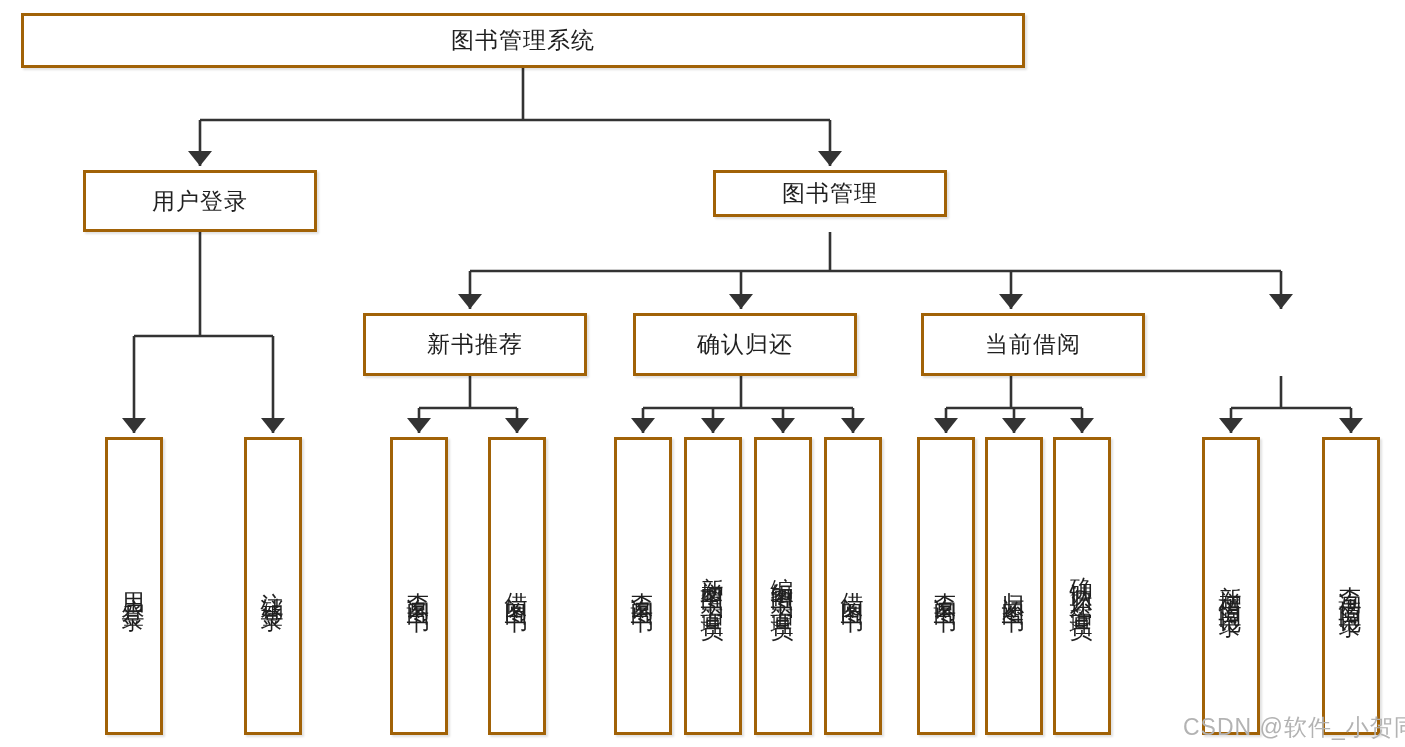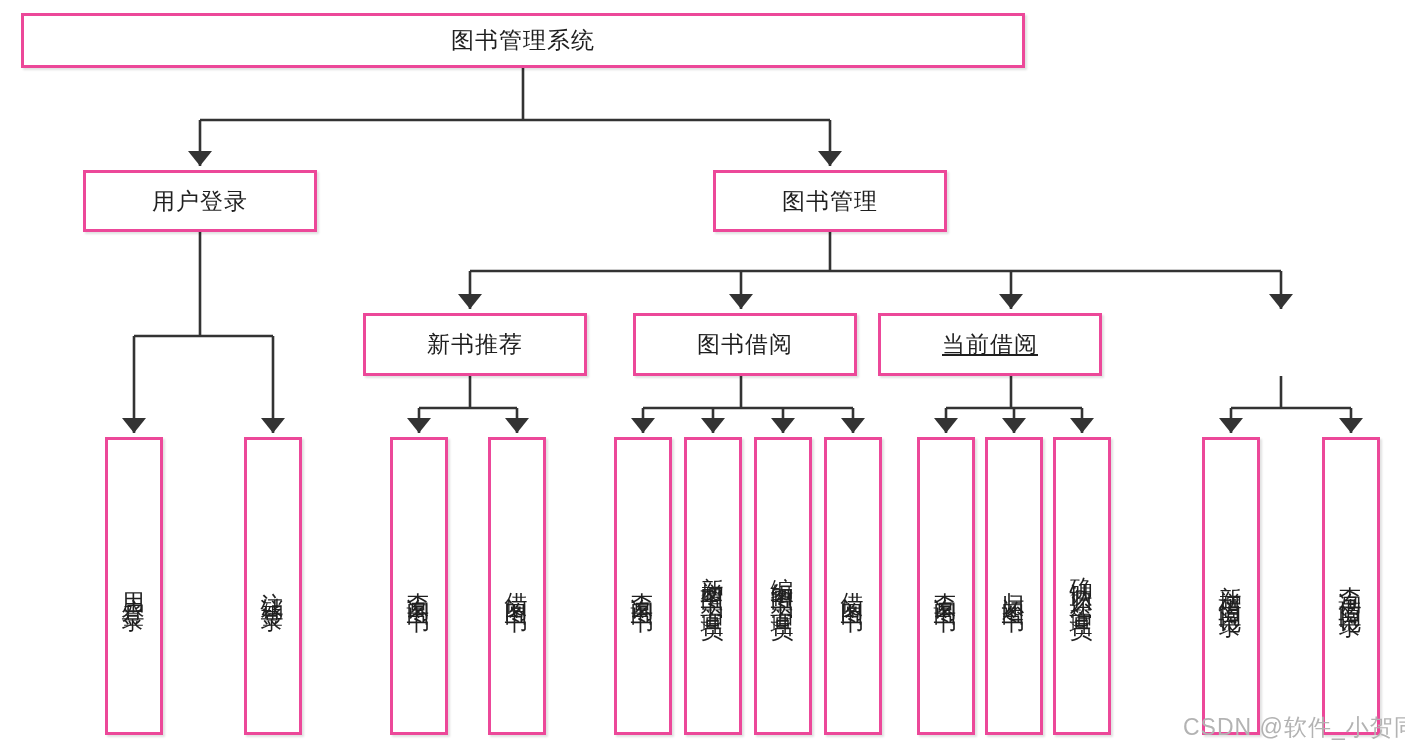--- a/index.html
+++ b/index.html
@@ -4,37 +4,37 @@
 <style>
   html,body { margin:0; padding:0; background:#ffffff; }
   .canvas {
     position:relative; width:1405px; height:747px; background:#ffffff;
     font-family:"Liberation Sans","DejaVu Sans",sans-serif;
     overflow:hidden;
   }
   .connector-layer { position:absolute; left:0; top:0; width:1405px; height:747px; }
   .box {
     position:absolute; box-sizing:border-box;
-    border:3px solid #ec4899; background:#ffffff;
+    border:3px solid #a16207; background:#ffffff;
     display:flex; align-items:center; justify-content:center;
     font-size:23px; color:#1f1f1f; letter-spacing:1px;
     box-shadow:2px 2px 2px rgba(0,0,0,0.12);
     white-space:nowrap;
   }
   .vbox {
     writing-mode:vertical-rl; text-orientation:mixed;
     letter-spacing:6px; font-size:23px;
   }
   
   .n-root   { left:21px;  top:13px;  width:1004px; height:55px; }
   .n-login  { left:83px;  top:170px; width:234px;  height:62px; }
-  .n-mgmt   { left:713px; top:170px; width:234px;  height:62px;text-align:center; }
+  .n-mgmt   { left:713px; top:170px; width:234px;  height:47px;text-align:center; }
   .n-l3     { top:313px;  height:63px; width:224px; }
   .n-nb { left:363px; }  .n-bb { left:633px; }
-  .n-cb { left:878px;text-decoration:underline; }  .n-br { left:1173px; }
+  .n-cb { left:921px; }  .n-br { left:1173px; }
   .leaf     { top:437px; height:298px; width:58px; }
   .x105{left:105px}.x244{left:244px}
   .x390{left:390px}.x488{left:488px}
   .x614{left:614px}.x684{left:684px}.x754{left:754px}.x824{left:824px}
   .x917{left:917px}.x985{left:985px}.x1053{left:1053px}
   .x1202{left:1202px}.x1322{left:1322px}
   .watermark {
     position:absolute; left:1183px; top:712px;
     font-size:23px; color:#b3b3b3; letter-spacing:1px;
     white-space:nowrap; pointer-events:none;
@@ -87,21 +87,21 @@
       <line x1="1351" y1="408" x2="1351" y2="433" marker-end="url(#arw)"></line>
     </g>
   </svg>
 
   <div class="box n-root">图书管理系统</div>
 
   <div class="box n-login">用户登录</div>
   <div class="box n-mgmt">图书管理</div>
 
   <div class="box n-l3 n-nb">新书推荐</div>
-  <div class="box n-l3 n-bb">图书借阅</div>
+  <div class="box n-l3 n-bb">确认归还</div>
   <div class="box n-l3 n-cb">当前借阅</div>
 
   <div class="box vbox leaf x105">用户登录</div>
   <div class="box vbox leaf x244">注销登录</div>
 
   <div class="box vbox leaf x390">查询图书</div>
   <div class="box vbox leaf x488">借阅图书</div>
 
   <div class="box vbox leaf x614">查询图书</div>
   <div class="box vbox leaf x684">新增图书（管理员）</div>

